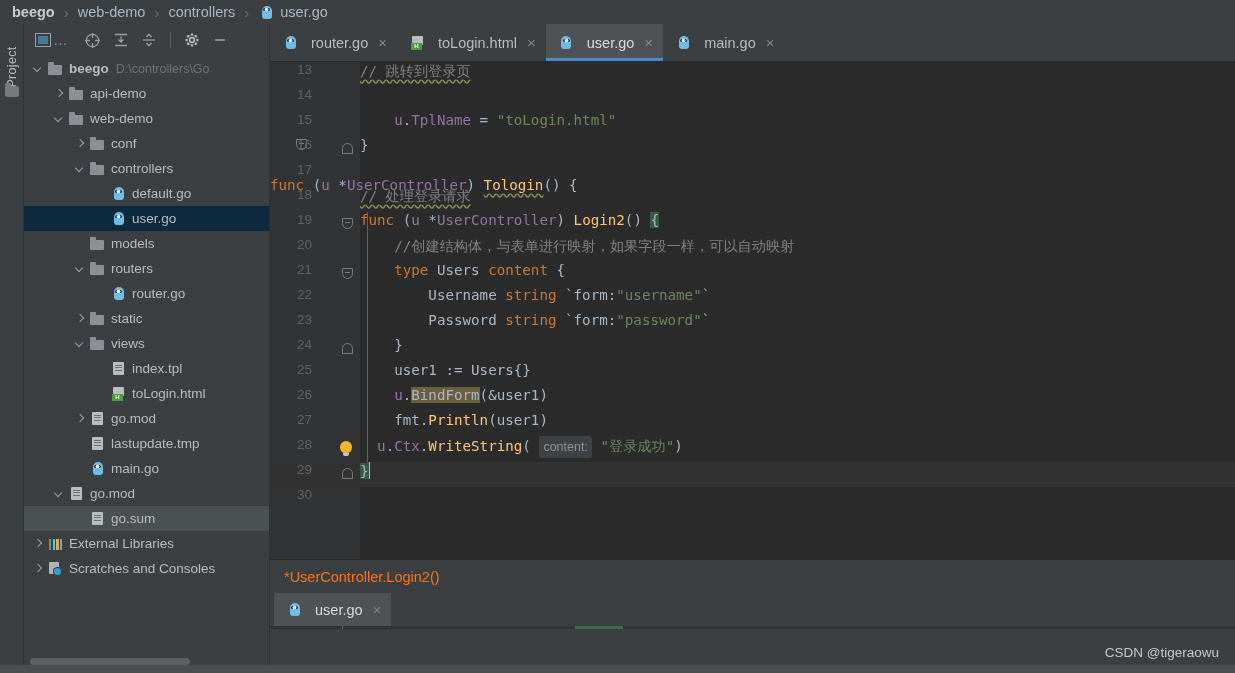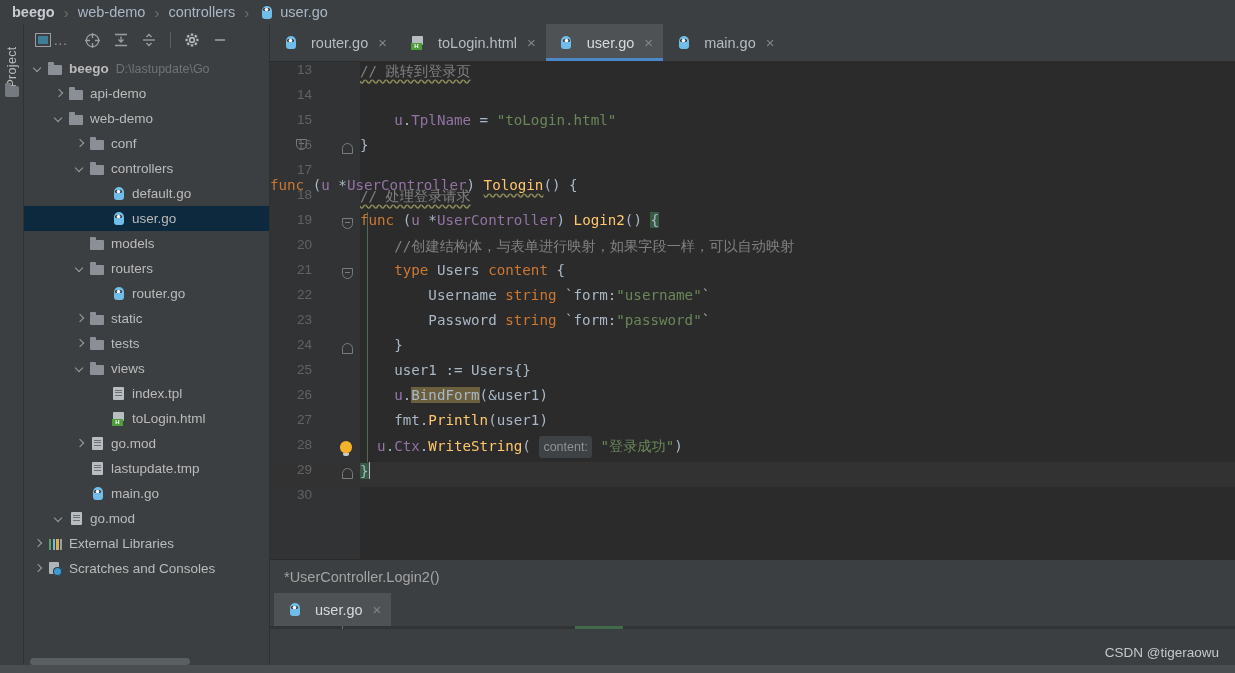--- a/index.html
+++ b/index.html
@@ -234,21 +234,21 @@
   .caret {
     display: inline-block; width: 1.5px; height: 17px; background: #bbbbbb;
     vertical-align: -3px;
   }
 
   
   .bot-a {
     position: absolute; left: 270px; top: 559px; width: 965px; height: 34px;
     background: #3c3f41; border-top: 1px solid #2b2b2b;
     display: flex; align-items: center; padding-left: 14px;
-    color: #a3a3a3; font-size: 14.5px;
+    color: #f97316; font-size: 14.5px;
   }
   .bot-tabs {
     position: absolute; left: 270px; top: 593px; width: 965px; height: 36px;
     background: #3c3f41;
   }
   .bot-tab {
     position: absolute; left: 4px; top: 0; height: 33px;
     display: flex; align-items: center; gap: 7px; padding: 0 10px 0 12px;
     background: #4e5254; color: #d6dade; font-size: 14.5px;
   }
@@ -346,21 +346,21 @@
             <path d="M3 8h10" stroke="#9a9fa3" stroke-width="1.6"></path>
           </svg>
       </div>
     </div>
 
     <div class="tree" id="tree">
         <div class="row" style="padding-left: 8px;">
           <span class="arrow down"></span>
           <span class="ico folder"></span>
           <span class="row-label" style="font-weight: bold;">beego</span>
-          <span class="row-sub">D:\lastupdate\Go</span>
+          <span class="row-sub">D:\controllers\Go</span>
         </div>
         <div class="row" style="padding-left: 29px;">
           <span class="arrow right"></span>
           <span class="ico folder"></span>
           <span class="row-label">api-demo</span>
         </div>
         <div class="row" style="padding-left: 29px;">
           <span class="arrow down"></span>
           <span class="ico folder"></span>
           <span class="row-label">web-demo</span>
@@ -397,25 +397,20 @@
         </div>
         <div class="row" style="padding-left: 71px;">
           <span class="arrow "></span>
           <span class="ico go"></span>
           <span class="row-label">router.go</span>
         </div>
         <div class="row" style="padding-left: 50px;">
           <span class="arrow right"></span>
           <span class="ico folder"></span>
           <span class="row-label">static</span>
-        </div>
-        <div class="row" style="padding-left: 50px;">
-          <span class="arrow right"></span>
-          <span class="ico folder"></span>
-          <span class="row-label">tests</span>
         </div>
         <div class="row" style="padding-left: 50px;">
           <span class="arrow down"></span>
           <span class="ico folder"></span>
           <span class="row-label">views</span>
         </div>
         <div class="row" style="padding-left: 71px;">
           <span class="arrow "></span>
           <span class="ico file"></span>
           <span class="row-label">index.tpl</span>
@@ -437,20 +432,25 @@
         </div>
         <div class="row" style="padding-left: 50px;">
           <span class="arrow "></span>
           <span class="ico go"></span>
           <span class="row-label">main.go</span>
         </div>
         <div class="row" style="padding-left: 29px;">
           <span class="arrow down"></span>
           <span class="ico file"></span>
           <span class="row-label">go.mod</span>
+        </div>
+        <div class="row hover" style="padding-left: 50px;">
+          <span class="arrow "></span>
+          <span class="ico file"></span>
+          <span class="row-label">go.sum</span>
         </div>
         <div class="row" style="padding-left: 8px;">
           <span class="arrow right"></span>
           <span class="ico libs"></span>
           <span class="row-label">External Libraries</span>
         </div>
         <div class="row" style="padding-left: 8px;">
           <span class="arrow right"></span>
           <span class="ico scratch"></span>
           <span class="row-label">Scratches and Consoles</span>

